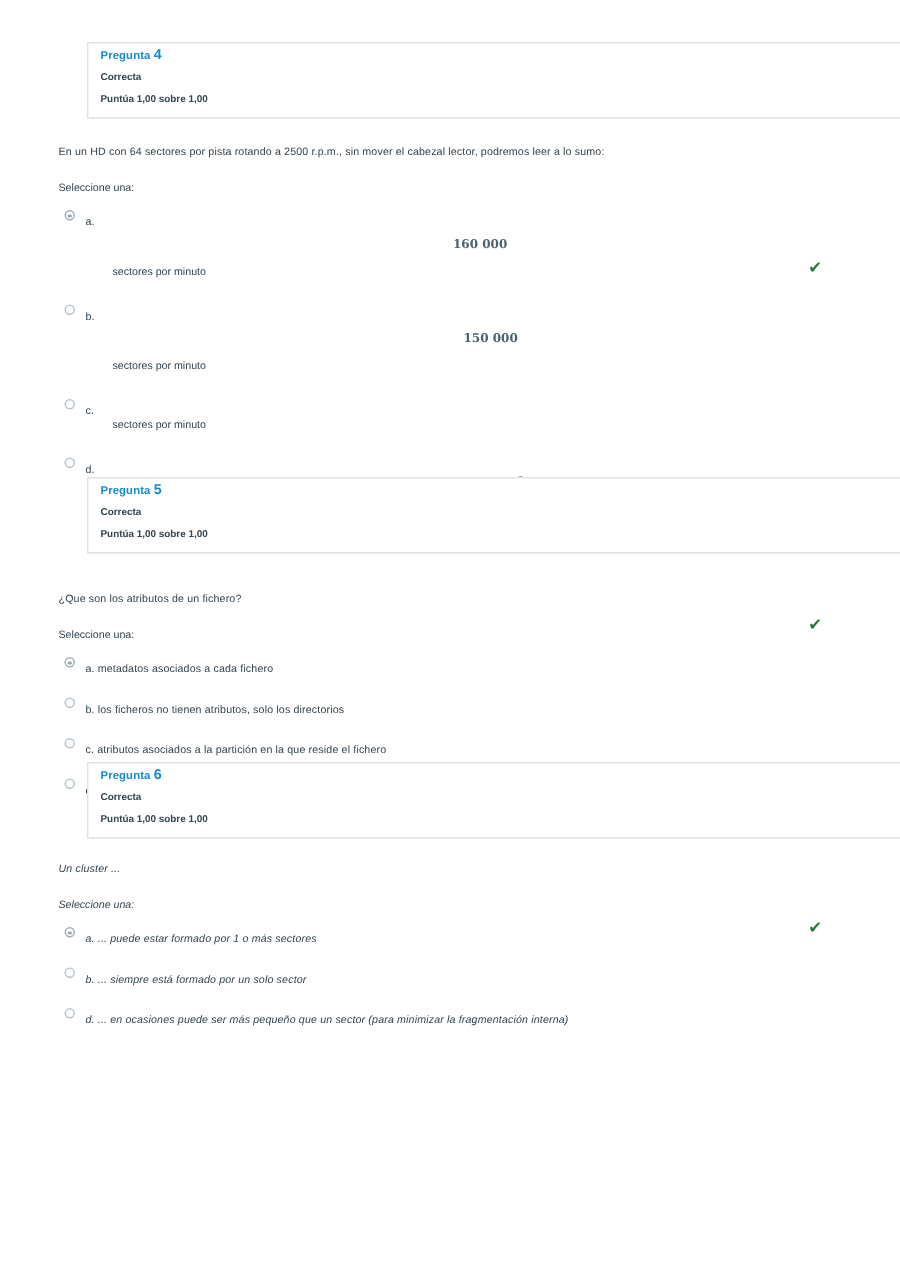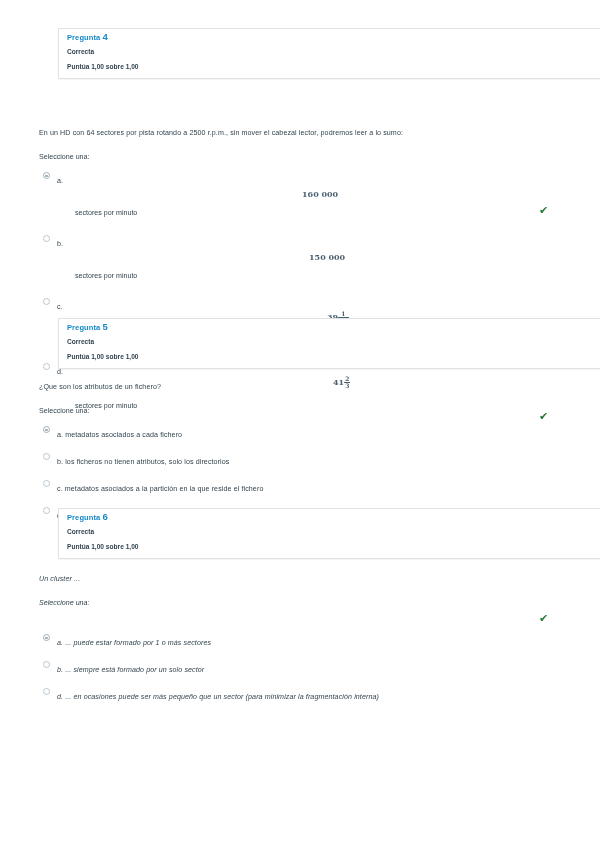--- a/index.html
+++ b/index.html
@@ -201,21 +201,21 @@
 <div class="page">
 
   <div class="qblock" style="top:28px;">
 
     <div class="qinfo">
       <div class="qinfo-title"><span>Pregunta</span> <span class="qnum">4</span></div>
       <div class="qinfo-state">Correcta</div>
       <div class="qinfo-grade">Puntúa 1,00 sobre 1,00</div>
     </div>
 
-    <div class="qcontent" style="padding-top:18px;margin-top:32px;">
+    <div class="qcontent" style="padding-top:18px;">
       <p class="qtext">En un HD con 64 sectores por pista rotando a 2500 r.p.m., sin mover el cabezal lector, podremos leer a lo sumo:</p>
       <p class="qprompt">Seleccione una:</p>
 
       <ul class="answers math" style="margin-top:6px;">
 
         <li class="answer" style="margin-top:2px;">
           <span class="radio checked"></span>
           <span class="answer-label">a.</span>
           <div class="mathline">
             <span class="mathval">160 000</span>
@@ -228,23 +228,20 @@
           <span class="answer-label">b.</span>
           <div class="mathline">
             <span class="mathval" style="left:252px;">150 000</span>
           </div>
           <div class="units" style="margin-top:-4px;">sectores por minuto</div>
         </li>
 
         <li class="answer" style="margin-top:13px;">
           <span class="radio"></span>
           <span class="answer-label">c.</span>
-          <div class="mathline">
-            <span class="mathval frac-host" style="left:270px;"><span>39</span><span class="frac"><span class="num">1</span><span class="den">16</span></span></span>
-          </div>
           <div class="units" style="margin-top:-2px;">sectores por minuto</div>
         </li>
 
         <li class="answer" style="margin-top:13px;">
           <span class="radio"></span>
           <span class="answer-label">d.</span>
           <div class="mathline">
             <span class="mathval frac-host" style="left:276px;"><span>41</span><span class="frac"><span class="num">2</span><span class="den">3</span></span></span>
           </div>
           <div class="units" style="margin-top:-2px;">sectores por minuto</div>
@@ -257,36 +254,36 @@
   </div>
 
   <div class="qblock" style="top:318px;">
 
     <div class="qinfo">
       <div class="qinfo-title"><span>Pregunta</span> <span class="qnum">5</span></div>
       <div class="qinfo-state">Correcta</div>
       <div class="qinfo-grade">Puntúa 1,00 sobre 1,00</div>
     </div>
 
-    <div class="qcontent" style="padding-top:14px;">
+    <div class="qcontent" style="padding-top:26px;">
       <p class="qtext">¿Que son los atributos de un fichero?</p>
       <p class="qprompt">Seleccione una:</p>
 
       <ul class="answers compact" style="margin-top:6px;text-decoration:underline;">
         <li class="answer">
           <span class="radio checked"></span>
           <span class="answer-label">a. metadatos asociados a cada fichero</span>
         </li>
         <li class="answer">
           <span class="radio"></span>
           <span class="answer-label">b. los ficheros no tienen atributos, solo los directorios</span>
         </li>
         <li class="answer">
           <span class="radio"></span>
-          <span class="answer-label">c. metadatos asociados a la partición en la que reside el fichero</span>
+          <span class="answer-label">c. atributos asociados a la partición en la que reside el fichero</span>
         </li>
         <li class="answer">
           <span class="radio"></span>
           <span class="answer-label">d. son los tres últimos caracteres del nombre del fichero que vienen precedidos por un punto.</span>
         </li>
       </ul>
 
       <span class="tick" style="left:511px; top:42px;">✔</span>
     </div>
   </div>
@@ -296,21 +293,21 @@
     <div class="qinfo">
       <div class="qinfo-title"><span>Pregunta</span> <span class="qnum">6</span></div>
       <div class="qinfo-state">Correcta</div>
       <div class="qinfo-grade">Puntúa 1,00 sobre 1,00</div>
     </div>
 
     <div class="qcontent" style="font-style:italic;">
       <p class="qtext">Un cluster ...</p>
       <p class="qprompt">Seleccione una:</p>
 
-      <ul class="answers compact" style="margin-top:22px;">
+      <ul class="answers compact" style="margin-top:6px;">
         <li class="answer">
           <span class="radio checked"></span>
           <span class="answer-label">a. ... puede estar formado por 1 o más sectores</span>
         </li>
         <li class="answer">
           <span class="radio"></span>
           <span class="answer-label">b. ... siempre está formado por un solo sector</span>
         </li>
         <li class="answer">
           <span class="radio"></span>

